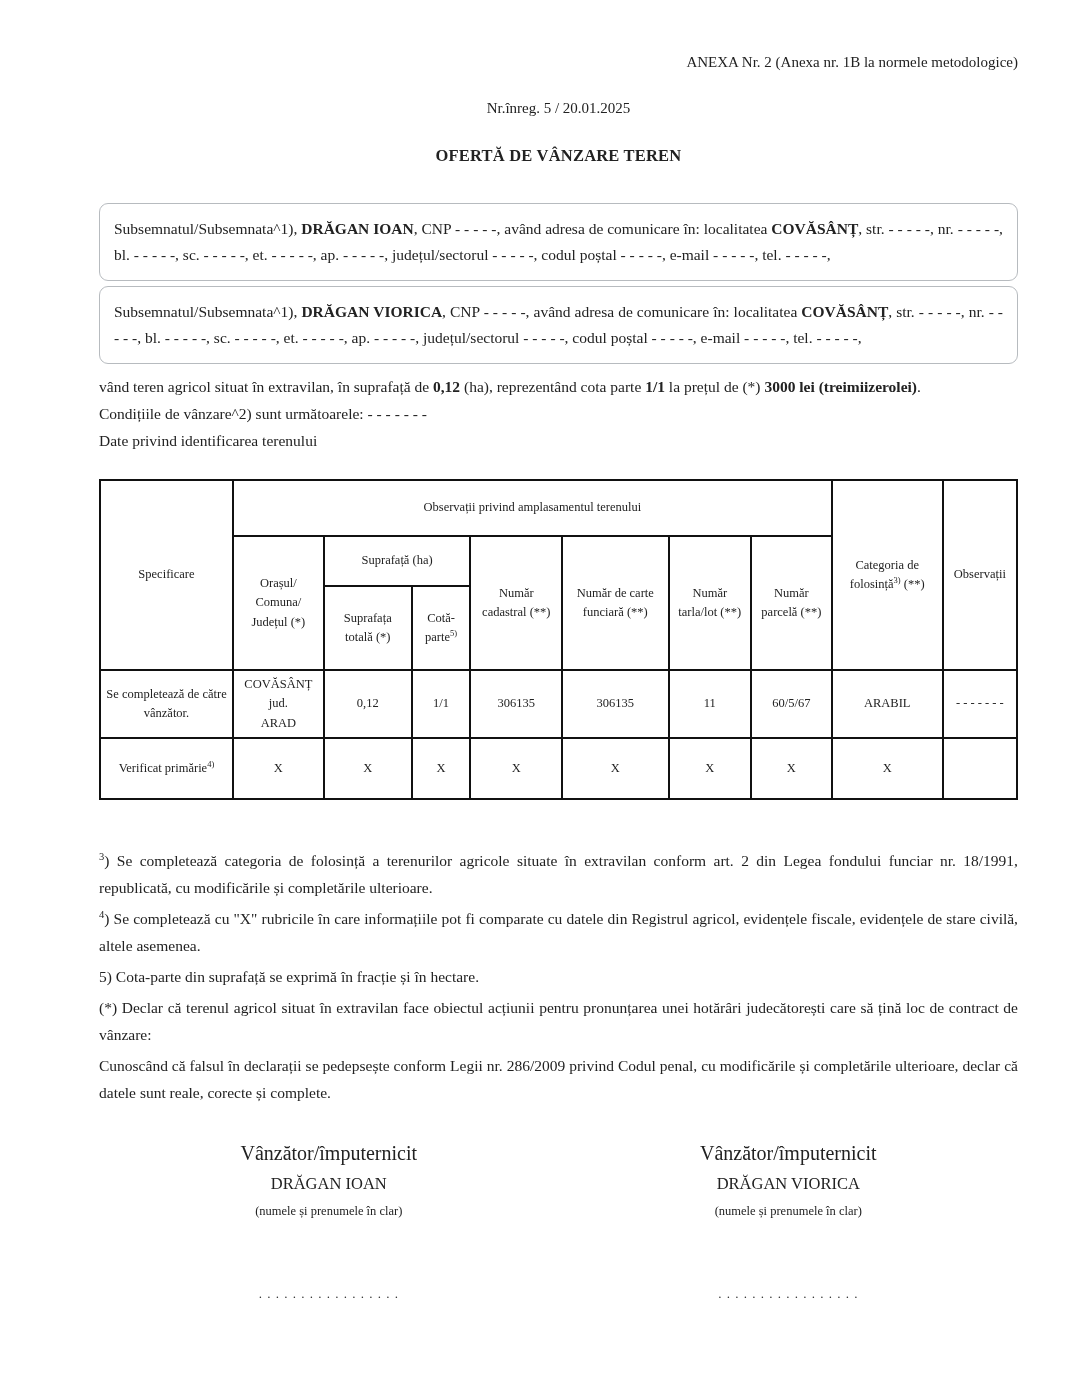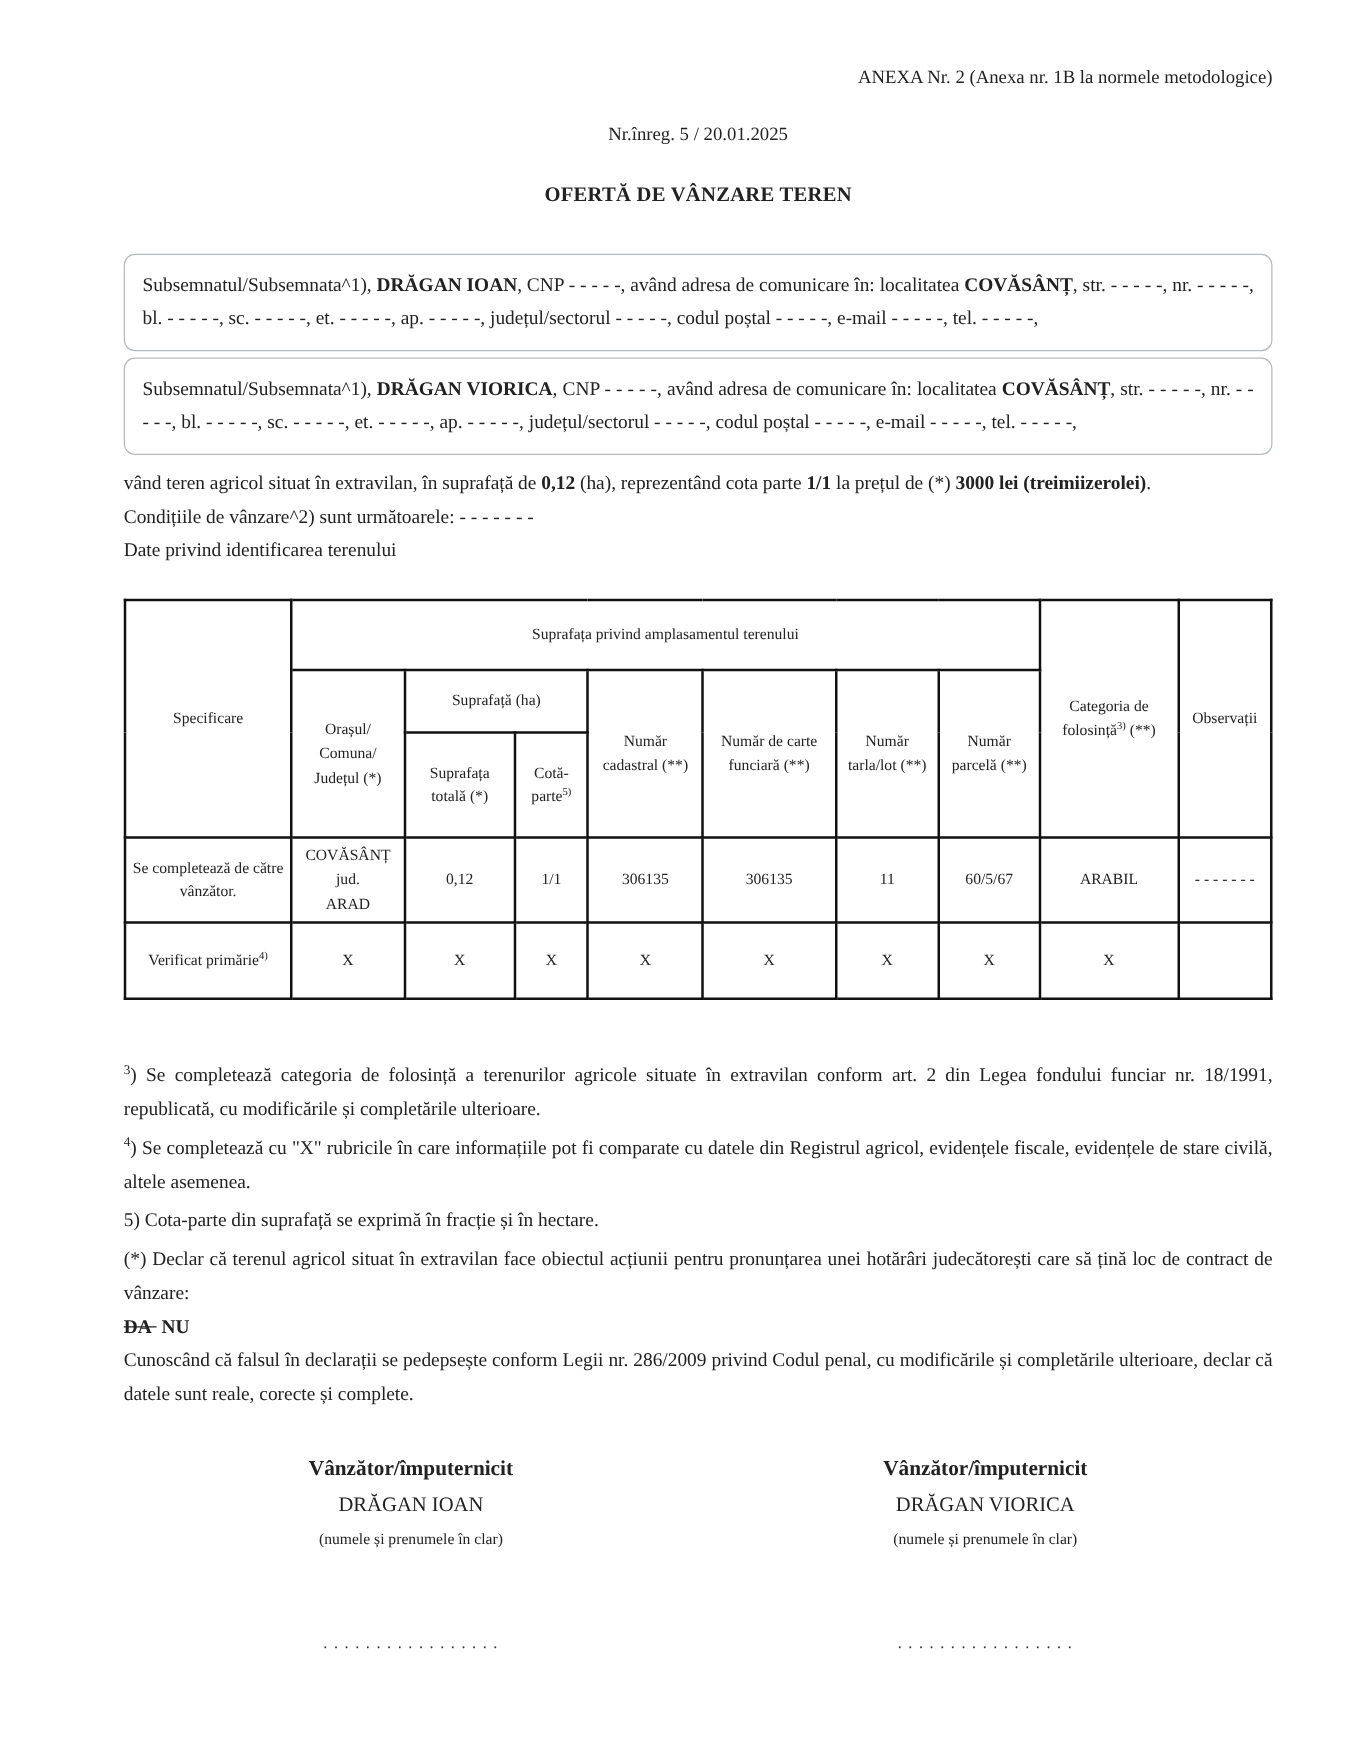--- a/index.html
+++ b/index.html
@@ -58,21 +58,21 @@
   td.xmark { font-size: 21px; }
   sup { font-size: 0.68em; line-height: 0; vertical-align: super; }
 
   .footnotes { margin-top: 47px; }
   .fn { font-size: 15.5px; line-height: 27px; text-align: justify; }
   .fn + .fn { margin-top: 4px; }
   .danu { font-size: 15.5px; line-height: 27px; }
 
   .sig-row { display: flex; margin-top: 36px; }
   .sig-col { width: 50%; text-align: center; }
-  .sig-role { font-size: 17px; font-weight: bold; }
+  .sig-role { font-size: 20px; }
   .sig-name { font-size: 16.5px; margin-top: 9px; }
   .sig-note { font-size: 12.5px; margin-top: 10px; }
   .sig-dots-row { display: flex; margin-top: 67px; }
   .sig-dots { width: 50%; text-align: center; font-size: 13px; letter-spacing: 1px; color: #333; }
 </style>
 </head>
 <body>
 
 <div class="page">
 
@@ -101,21 +101,21 @@
       <col style="width:10.0%">
         <col style="width:11.6%">
         <col style="width:9.0%">
         <col style="width:8.8%">
       <col style="width:12.1%">
         <col style="width:8.1%">
     </colgroup>
     <tbody>
       <tr class="rA">
         <td rowspan="3">Specificare</td>
-        <td colspan="7">Suprafața privind amplasamentul terenului</td>
+        <td colspan="7">Observații privind amplasamentul terenului</td>
         <td rowspan="3"><span>Categoria de folosință</span><sup>3)</sup><span> (**)</span></td>
         <td rowspan="3">Observații</td>
       </tr>
       <tr class="rB">
         <td rowspan="2" class="pre">Orașul/
 Comuna/
 Județul (*)</td>
         <td colspan="2">Suprafață (ha)</td>
         <td rowspan="2">Număr cadastral (**)</td>
         <td rowspan="2">Număr de carte funciară (**)</td>
@@ -153,21 +153,20 @@
         <td></td>
       </tr>
     </tbody>
   </table>
 
   <div class="footnotes">
     <div class="fn"><sup>3</sup><span>) Se completează categoria de folosință a terenurilor agricole situate în extravilan conform art. 2 din Legea fondului funciar nr. 18/1991, republicată, cu modificările și completările ulterioare.</span></div>
     <div class="fn"><sup>4</sup><span>) Se completează cu "X" rubricile în care informațiile pot fi comparate cu datele din Registrul agricol, evidențele fiscale, evidențele de stare civilă, altele asemenea.</span></div>
     <div class="fn"><span>5) Cota-parte din suprafață se exprimă în fracție și în hectare.</span></div>
     <div class="fn"><span>(*) Declar că terenul agricol situat în extravilan face obiectul acțiunii pentru pronunțarea unei hotărâri judecătorești care să țină loc de contract de vânzare:</span></div>
-    <div class="danu"><span style="font-weight: bold; text-decoration: line-through;">DA&nbsp;</span><span> </span><span style="font-weight: bold;">NU</span></div>
     <div class="fn"><span>Cunoscând că falsul în declarații se pedepsește conform Legii nr. 286/2009 privind Codul penal, cu modificările și completările ulterioare, declar că datele sunt reale, corecte și complete.</span></div>
   </div>
 
   <div class="sig-row">
     <div class="sig-col">
       <div class="sig-role">Vânzător/împuternicit</div>
       <div class="sig-name">DRĂGAN IOAN</div>
       <div class="sig-note">(numele și prenumele în clar)</div>
     </div>
     <div class="sig-col">

